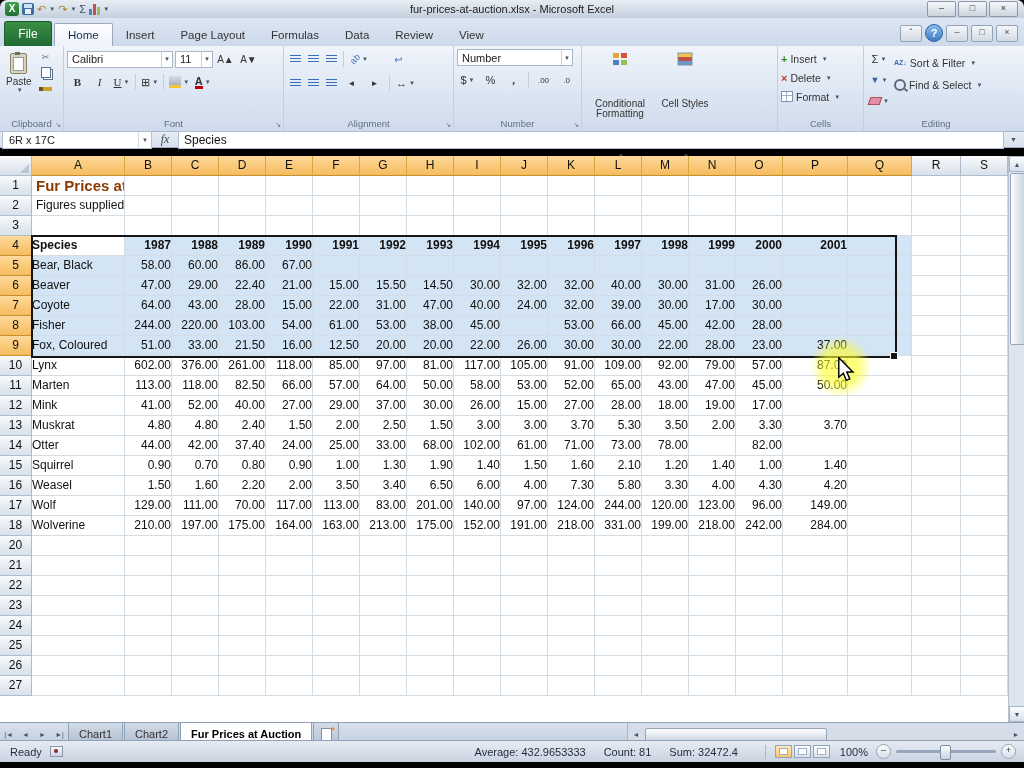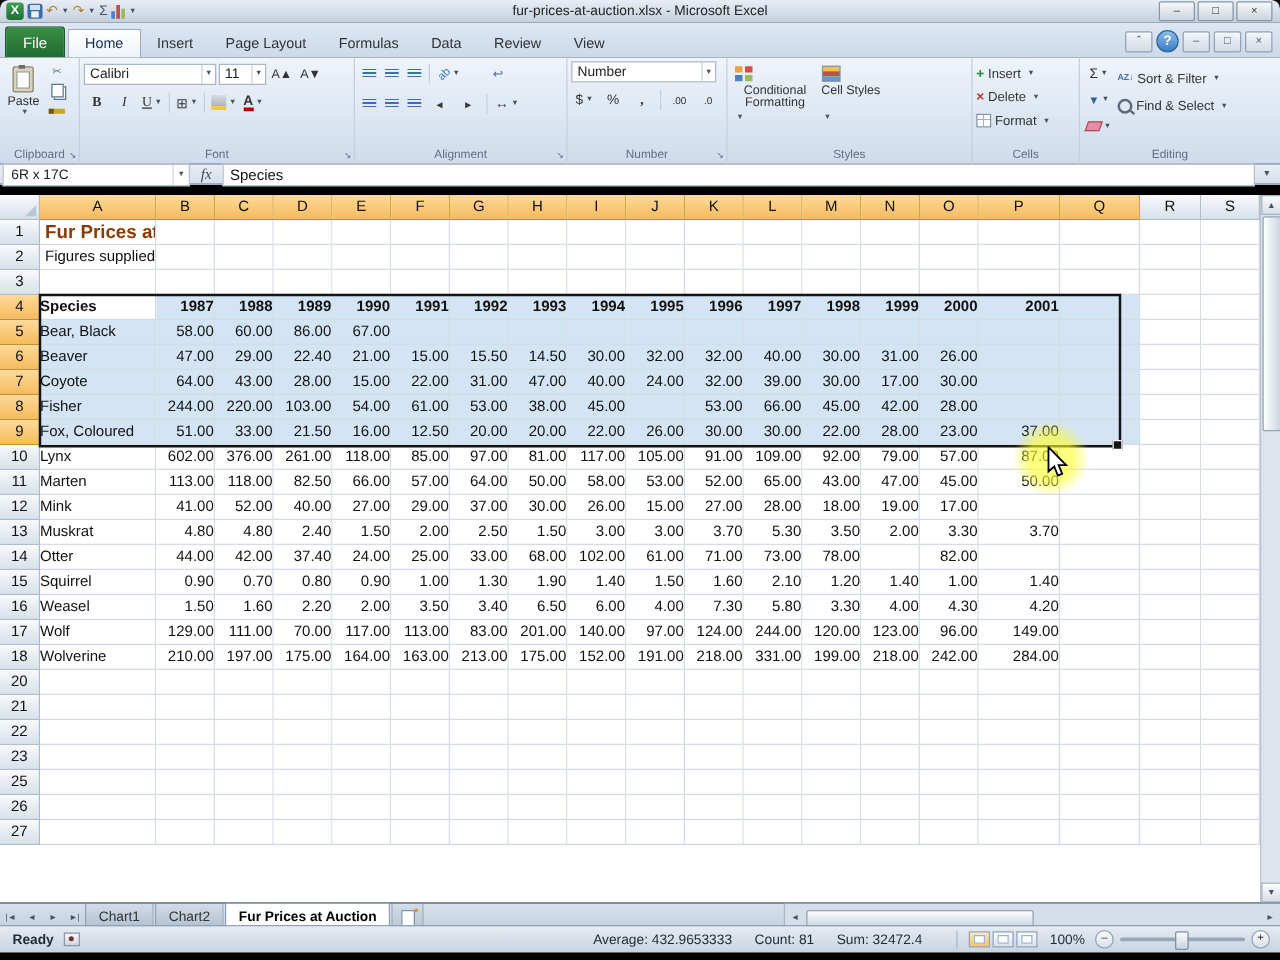--- a/index.html
+++ b/index.html
@@ -60,21 +60,21 @@
   .clip-icon::before{content:"";position:absolute;left:4px;top:-2px;width:5px;height:3px;background:#6f6f5f;}
   .minicol{display:flex;flex-direction:column;gap:1px;margin-left:3px;}
   .mini{width:16px;height:15px;display:flex;align-items:center;justify-content:center;font-size:9px;color:#5b738c;}
   .copy-ic{width:8px;height:9px;border:1px solid #5b738c;background:#fff;box-shadow:2px 2px 0 -1px #fff,2px 2px 0 0 #5b738c;}
   .brush-ic{width:9px;height:4px;background:#caa22a;border-left:4px solid #6f5618;}
   .al-ic{width:16px;height:13px;display:flex;}
   .lines{width:11px;height:8px;margin:auto;background:repeating-linear-gradient(to bottom,#3b6fb5 0 1px,transparent 1px 3px);}
   .at{align-items:flex-start}.am{align-items:center}.ab{align-items:flex-end}
   .ori{transform:rotate(-45deg);font-size:9px;color:#3b6fb5;}
   .wrap-ic{font-size:10px;color:#3b6fb5;}
-  .stylebtn{display:flex;flex-direction:column;align-items:flex-start;font-size:10px;color:#333;padding:3px 2px 0 2px;text-align:center;line-height:10px;}
+  .stylebtn{display:flex;flex-direction:column;align-items:center;font-size:10px;color:#333;padding:3px 2px 0 2px;text-align:center;line-height:10px;gap:31px;}
   .st-lbl{margin-top:2px;height:21px;}
   .cellrow{display:flex;align-items:center;gap:3px;font-size:10.5px;height:19px;color:#333;}
   .ic-plus{color:#2e8b2e;font-weight:bold;font-size:11px;}
   .ic-cross{color:#c0392b;font-weight:bold;font-size:11px;}
   .fmt-ic{width:10px;height:9px;background:
     linear-gradient(#fff,#fff) padding-box,#7f94ab;border:1px solid #7f94ab;
     background-image:linear-gradient(to right,transparent 4px,#9fb2c6 4px,#9fb2c6 5px,transparent 5px),
     linear-gradient(to bottom,transparent 3px,#9fb2c6 3px,#9fb2c6 4px,transparent 4px);background-color:#fff;}
   .edrow{display:flex;align-items:center;gap:3px;font-size:10.5px;color:#333;height:17px;}
   .sort-ic{font-size:7px;color:#3b6fb5;font-weight:bold;}
@@ -128,21 +128,21 @@
   .instab{width:24px;display:flex;align-items:center;justify-content:center;background:linear-gradient(#d3dce8,#b6c3d3);
     border:1px solid #8ea2b8;border-top:none;border-radius:0 0 3px 3px;}
   .sheet-glyph{width:9px;height:11px;background:#fff;border:1px solid #7f94ab;position:relative;}
   .sheet-glyph i{position:absolute;right:-4px;top:-4px;font-style:normal;color:#e08c1f;font-size:9px;font-weight:bold;}
   #hscroll{margin-left:auto;display:flex;align-items:center;width:396px;background:#d5dde8;border-left:1px solid #aab6c6;}
   #hthumb{width:180px;height:12px;margin:0 1px;background:linear-gradient(#fdfdfe,#ccd6e3);border:1px solid #93a5bb;border-radius:2px;}
   #hscroll .sarrow{height:16px;border:none;background:transparent;}
   
   #statusbar{position:absolute;left:0;top:740px;width:1024px;height:22px;background:linear-gradient(#e6ebf3,#c9d3e0);
     border-top:1px solid #8fa1b6;display:flex;align-items:center;font-size:11px;color:#1f2a36;box-sizing:border-box;}
-  #status-mode{margin-left:10px;font-weight:bold;}
+  #status-mode{margin-left:10px;}
   .macro-ic{width:11px;height:9px;background:linear-gradient(#f6f8fa,#cdd5df);border:1px solid #8b97a8;margin-left:8px;position:relative;}
   .macro-ic::after{content:"";position:absolute;left:3px;top:2px;width:4px;height:4px;border-radius:50%;background:#7d2b2b;}
   .sright{margin-left:auto;display:flex;align-items:center;}
   .stat{margin-right:18px;}
   .sep{width:1px;height:14px;background:#aab6c6;margin:0 9px;}
   .vw{width:17px;height:13px;background:linear-gradient(#fbfcfd,#d9e0ea);border:1px solid #93a5bb;margin-right:2px;box-sizing:border-box;position:relative;}
   .vw::after{content:"";position:absolute;left:3px;top:2px;right:3px;bottom:2px;background:#fff;border:1px solid #9fb2c6;}
   .vw.sel{background:linear-gradient(#ffe9b6,#f7c465);}
   .zoom-lbl{margin:0 8px 0 8px;}
   .zbtn{width:13px;height:13px;border:1px solid #93a5bb;border-radius:50%;background:linear-gradient(#fbfcfd,#d9e0ea);
@@ -955,20 +955,42 @@
             <td class="cell"></td>
             <td class="cell"></td>
             <td class="cell"></td>
             <td class="cell"></td>
             <td class="cell"></td>
             <td class="cell"></td>
             <td class="cell"></td>
             <td class="cell"></td>
           </tr>
           <tr>
+            <td class="hdr">24</td>
+            <td class="cell"></td>
+            <td class="cell"></td>
+            <td class="cell"></td>
+            <td class="cell"></td>
+            <td class="cell"></td>
+            <td class="cell"></td>
+            <td class="cell"></td>
+            <td class="cell"></td>
+            <td class="cell"></td>
+            <td class="cell"></td>
+            <td class="cell"></td>
+            <td class="cell"></td>
+            <td class="cell"></td>
+            <td class="cell"></td>
+            <td class="cell"></td>
+            <td class="cell"></td>
+            <td class="cell"></td>
+            <td class="cell"></td>
+            <td class="cell"></td>
+          </tr>
+          <tr>
             <td class="hdr">25</td>
             <td class="cell"></td>
             <td class="cell"></td>
             <td class="cell"></td>
             <td class="cell"></td>
             <td class="cell"></td>
             <td class="cell"></td>
             <td class="cell"></td>
             <td class="cell"></td>
             <td class="cell"></td>

